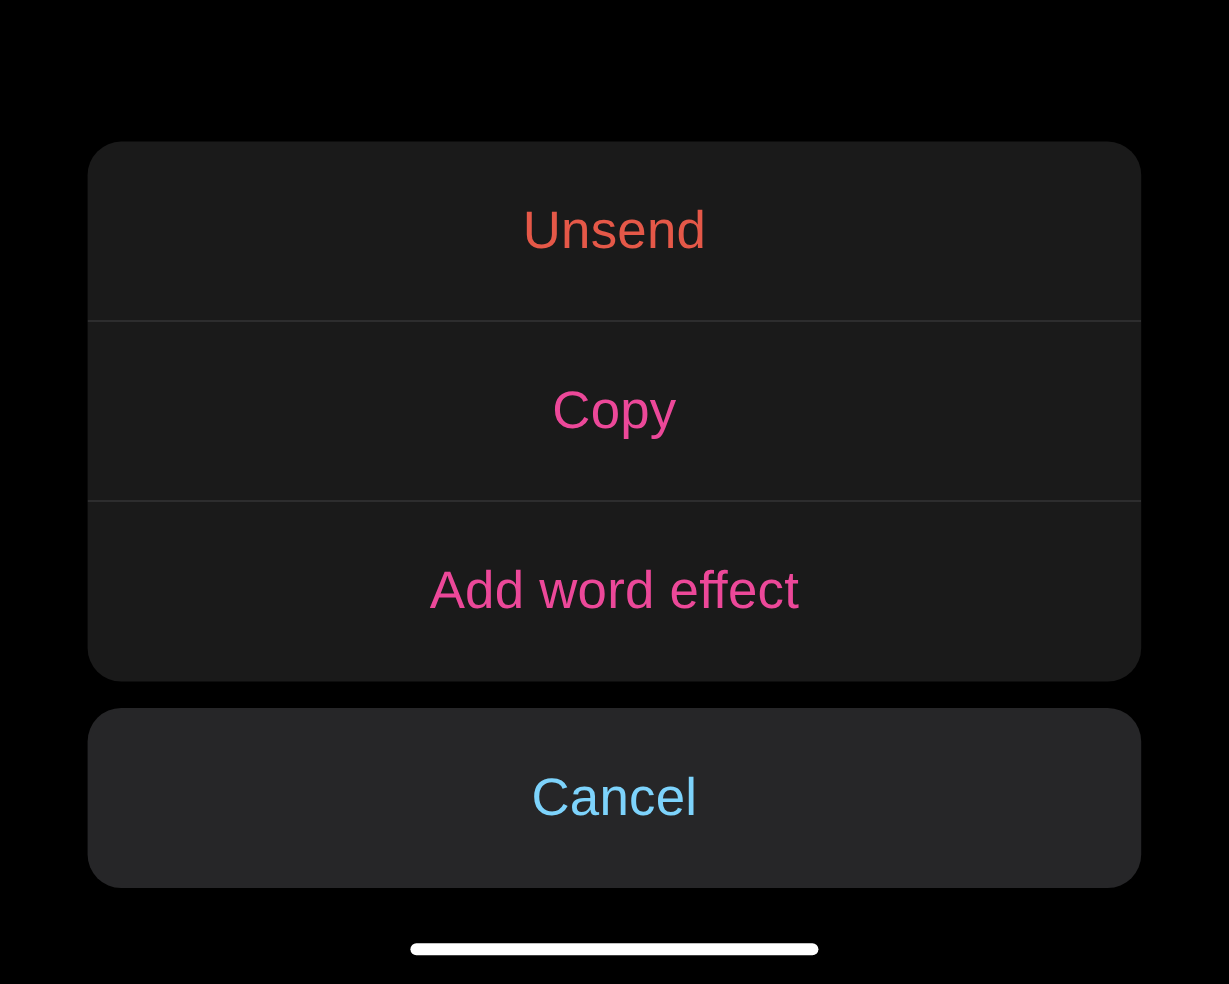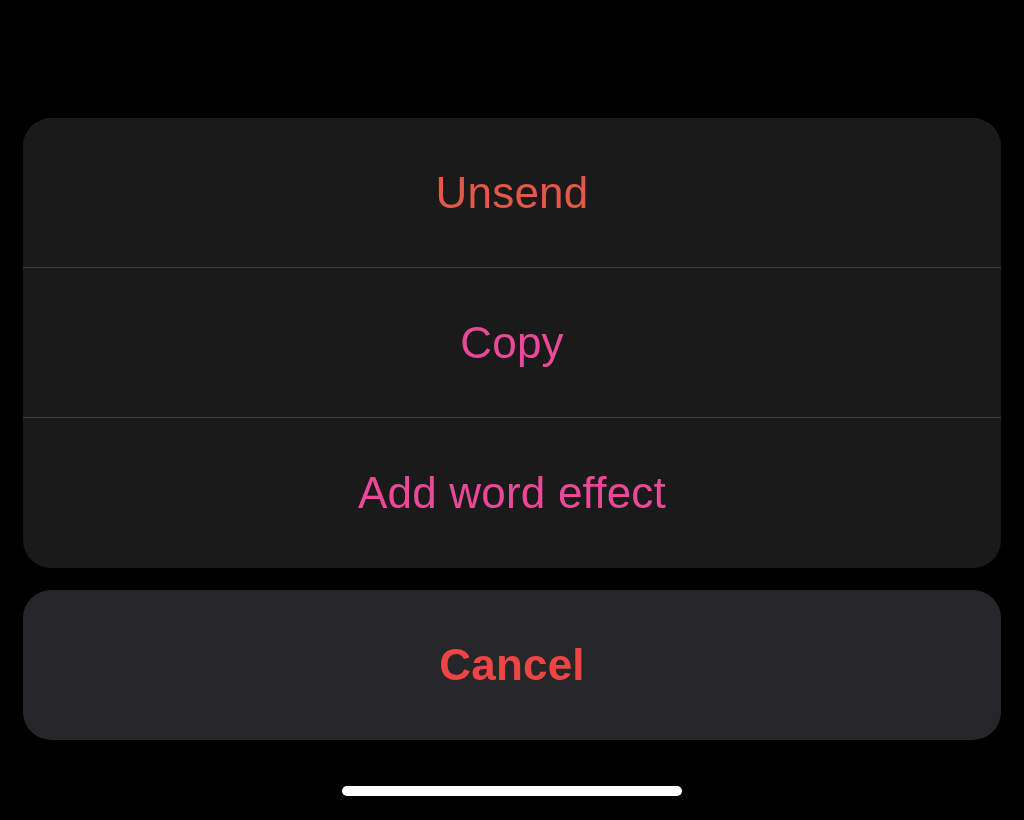--- a/index.html
+++ b/index.html
@@ -16,21 +16,21 @@
       display: flex;
       flex-direction: column;
       justify-content: flex-end;
       align-items: center;
       padding-bottom: 20px;
       position: relative;
       overflow: hidden;
     }
     
     .action-sheet {
-      width: 978px;
+      width: 878px;
       display: flex;
       flex-direction: column;
       gap: 22px;
       margin-bottom: 60px;
     }
     
     .option-group {
       background-color: #1a1a1a;
       border-radius: 28px;
       overflow: hidden;
@@ -72,22 +72,22 @@
     .cancel-item {
       height: 150px;
       display: flex;
       align-items: center;
       justify-content: center;
       cursor: pointer;
     }
     
     .cancel-text {
       font-size: 44px;
-      font-weight: 700;
-      color: #ef4444;
+      font-weight: 400;
+      color: #7dd3fc;
       letter-spacing: 0.2px;
     }
     
     .home-indicator {
       position: absolute;
       bottom: 24px;
       left: 50%;
       transform: translateX(-50%);
       width: 340px;
       height: 10px;

